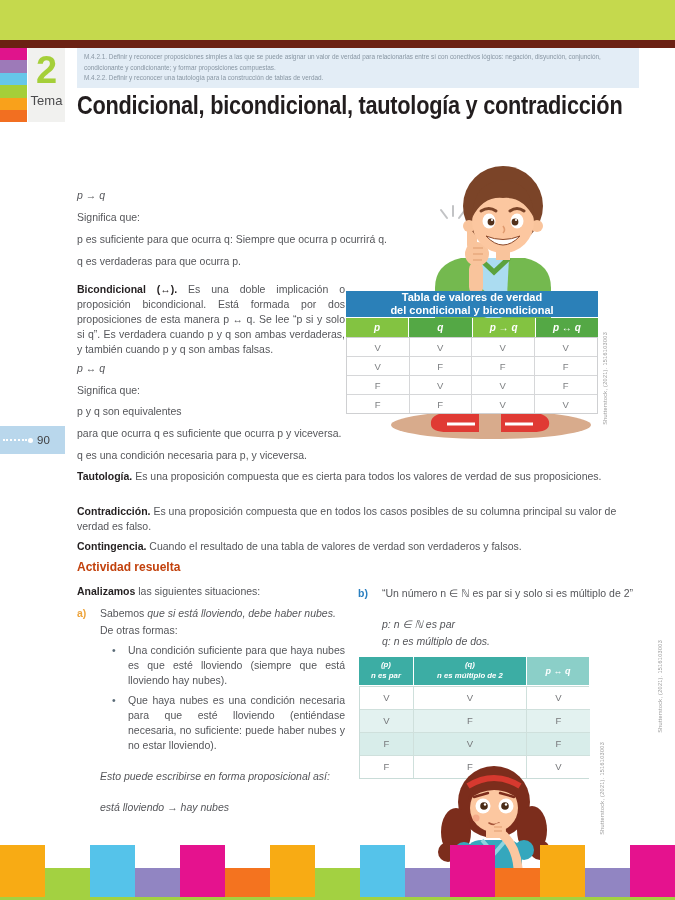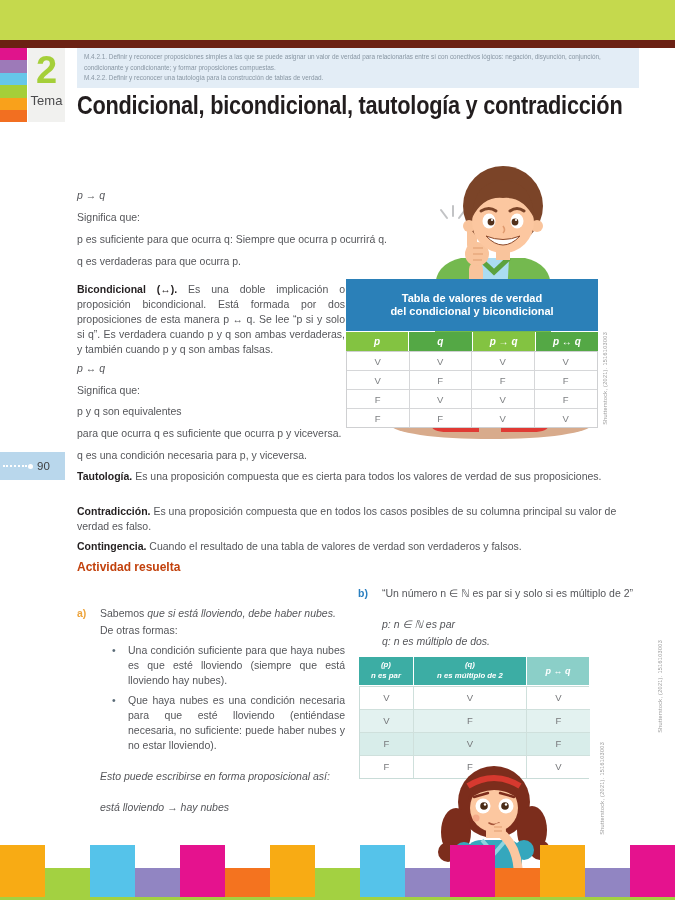--- a/index.html
+++ b/index.html
@@ -37,30 +37,30 @@
   .equiv       { left:77px; top:404px; }
   .vice1       { left:77px; top:426px; }
   .vice2       { left:77px; top:448px; }
   .p-tau       { left:77px; top:469px; width:557px; }
   .p-contra    { left:77px; top:504px; width:557px; }
   .p-conting   { left:77px; top:539px; width:557px; }
   .act-head    { left:77px; top:560px; font-size:12px; font-weight:bold; color:#c2410c; }
   .p-analiza   { left:77px; top:584px; width:300px; }
 
   
-  .page-band { left:0; top:452px; width:65px; height:28px; background:#b9d7ec;
+  .page-band { left:0; top:426px; width:65px; height:28px; background:#b9d7ec;
                display:flex; align-items:center; }
   .leader { width:24px; border-top:2px dotted #ffffff; margin-left:3px; }
   .leader-dot { width:5px; height:5px; border-radius:50%; background:#ffffff; margin:0 4px 0 1px; }
   .page-num { font-size:11.5px; color:#404042; }
 
   
   .table1 { left:346px; top:279px; width:252px; z-index:2; }
   .t1-title { background:#2b80b8; color:#fff; font-weight:bold; font-size:11px;
-              line-height:13px; text-align:center; padding:13px 2px; }
+              line-height:13px; text-align:center; padding:0 2px;margin-top:12px; }
   .t1-head { display:grid; grid-template-columns:repeat(4,1fr); gap:1px; background:#fff; margin-top:1px; }
   .t1-h { font-style:italic; font-weight:bold; color:#fff; font-size:10px; text-align:center; padding:4px 0; }
   .t1-h:nth-child(odd)  { background:#83c341; }
   .t1-h:nth-child(even) { background:#54a845; }
   .t1-body { display:grid; grid-template-columns:repeat(4,1fr); border:1px solid #cfd0d2; background:#fff; }
   .t1-c { font-size:9.5px; color:#7e8083; text-align:center; padding:3.5px 0;
           border-right:1px solid #d6d7d9; border-bottom:1px solid #d6d7d9; background:#fff; }
   .t1-c:nth-child(4n) { border-right:none; }
   .t1-c:nth-child(n+13) { border-bottom:none; }
 
@@ -231,20 +231,21 @@
     <div class="leader"></div>
     <div class="leader-dot"></div>
     <div class="page-num">90</div>
   </div>
 
   <p class="abs body-text p-tau"><b class="lead">Tautología.</b><span> Es una proposición compuesta que es cierta para todos los valores de verdad de sus proposiciones.</span></p>
   <p class="abs body-text p-conting"><b class="lead">Contingencia.</b><span> Cuando el resultado de una tabla de valores de verdad son verdaderos y falsos.</span></p>
   <p class="abs body-text p-contra"><b class="lead">Contradicción.</b><span> Es una proposición compuesta que en todos los casos posibles de su columna principal su valor de verdad es falso.</span></p>
 
   <div class="abs act-head">Actividad resuelta</div>
+  <p class="abs body-text p-analiza"><b class="lead">Analizamos</b><span> las siguientes situaciones:</span></p>
 
   <div class="abs body-text col-a">
     <span class="marker-a">a)</span>
     <div class="col-ind">
       <div><span>Sabemos </span><i>que si está lloviendo, debe haber nubes.</i></div>
       <div class="gap2">De otras formas:</div>
       <div class="bullet-row">
         <div class="bullet-dot">•</div>
         <div class="bullet-text just">Una condición suficiente para que haya nubes es que esté lloviendo (siempre que está lloviendo hay nubes).</div>
       </div>

